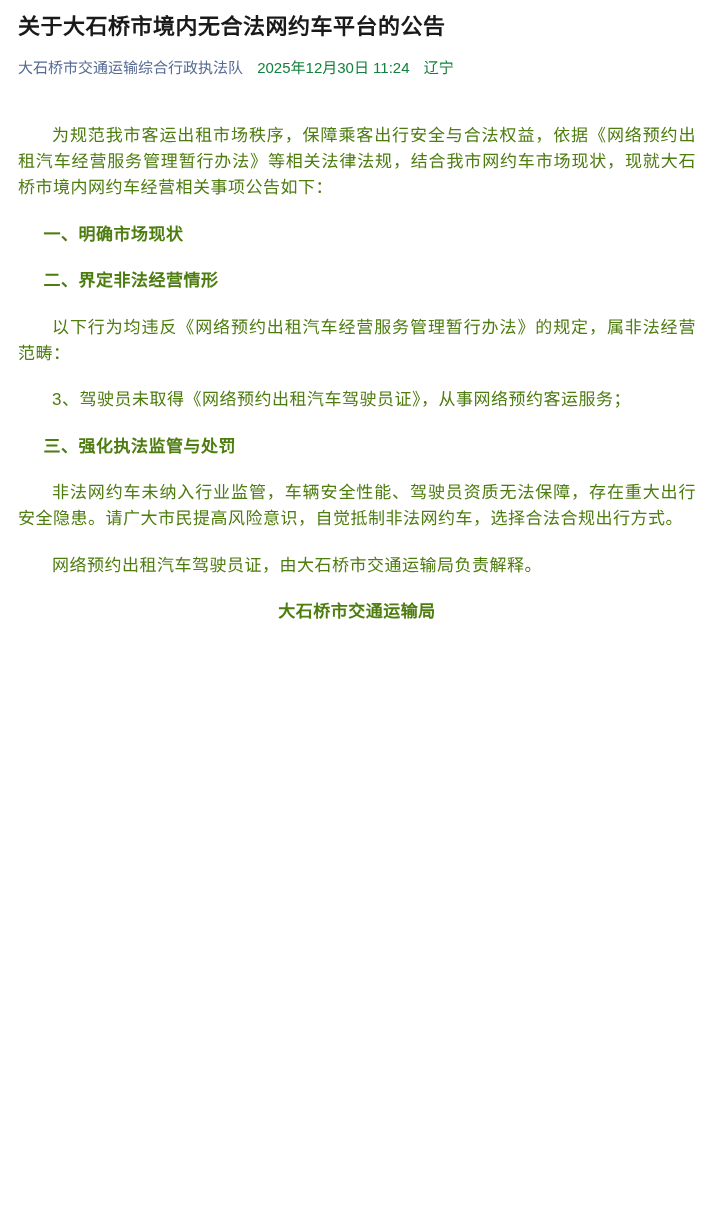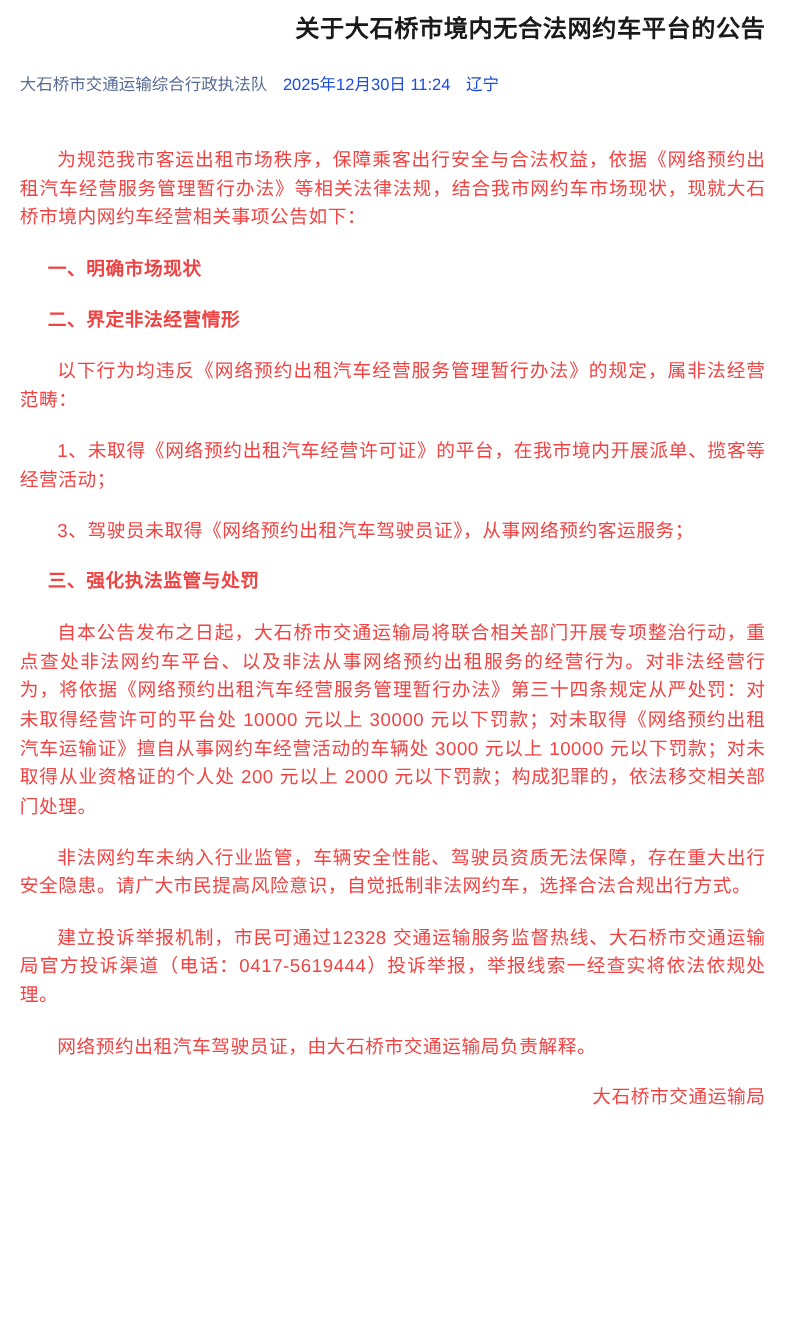--- a/index.html
+++ b/index.html
@@ -13,74 +13,70 @@
     margin: 0 auto;
     background: #ffffff;
     padding: 12px 18px 24px 18px;
   }
   .title {
     font-size: 22px;
     line-height: 1.4;
     font-weight: 700;
     color: #1a1a1a;
     letter-spacing: 0.5px;
-    margin-bottom: 24px;
-    text-align: right;
+    margin-bottom: 14px;
   }
   .byline {
     font-size: 15px;
     line-height: 21px;
     margin-bottom: 45px;
     white-space: nowrap;
   }
   .byline .account {
     color: #576b95;
     margin-right: 10px;
     cursor: pointer;
     text-decoration: none;
   }
   .byline .meta {
-    color: #1d4ed8;
+    color: #15803d;
     margin-right: 10px;
   }
   .article { color: #333333; }
   .article p {
     font-size: 17px;
     line-height: 1.55;
     letter-spacing: 0.5px;
-    color: #ef4444;
+    color: #4d7c0f;
     text-align: justify;
     margin-bottom: 20px;
     word-break: break-all;
   }
   .article p.para   { text-indent: 2em; }
   .article p.heading{ text-indent: 1.5em; font-weight: 700; }
-  .article p.sign   { text-align: right; font-weight: 400; text-indent: 0; }
+  .article p.sign   { text-align: center; font-weight: 700; text-indent: 0; }
 </style>
 </head>
 <body>
 
 <div class="page">
 
   <h1 class="title">关于大石桥市境内无合法网约车平台的公告</h1>
 
   <div class="byline">
     <span class="account">大石桥市交通运输综合行政执法队</span>
     <span class="meta">2025年12月30日 11:24</span>
     <span class="meta">辽宁</span>
   </div>
 
   <div class="article">
       <p class="para">为规范我市客运出租市场秩序，保障乘客出行安全与合法权益，依据《网络预约出租汽车经营服务管理暂行办法》等相关法律法规，结合我市网约车市场现状，现就大石桥市境内网约车经营相关事项公告如下：</p>
       <p class="heading">一、明确市场现状</p>
       <p class="heading">二、界定非法经营情形</p>
       <p class="para">以下行为均违反《网络预约出租汽车经营服务管理暂行办法》的规定，属非法经营范畴：</p>
-      <p class="para">1、未取得《网络预约出租汽车经营许可证》的平台，在我市境内开展派单、揽客等经营活动；</p>
       <p class="para">3、驾驶员未取得《网络预约出租汽车驾驶员证》，从事网络预约客运服务；</p>
       <p class="heading">三、强化执法监管与处罚</p>
-      <p class="para">自本公告发布之日起，大石桥市交通运输局将联合相关部门开展专项整治行动，重点查处非法网约车平台、以及非法从事网络预约出租服务的经营行为。对非法经营行为，将依据《网络预约出租汽车经营服务管理暂行办法》第三十四条规定从严处罚：对未取得经营许可的平台处 10000 元以上 30000 元以下罚款；对未取得《网络预约出租汽车运输证》擅自从事网约车经营活动的车辆处 3000 元以上 10000 元以下罚款；对未取得从业资格证的个人处 200 元以上 2000 元以下罚款；构成犯罪的，依法移交相关部门处理。</p>
       <p class="para">非法网约车未纳入行业监管，车辆安全性能、驾驶员资质无法保障，存在重大出行安全隐患。请广大市民提高风险意识，自觉抵制非法网约车，选择合法合规出行方式。</p>
-      <p class="para">建立投诉举报机制，市民可通过12328 交通运输服务监督热线、大石桥市交通运输局官方投诉渠道（电话：0417-5619444）投诉举报，举报线索一经查实将依法依规处理。</p>
       <p class="para">网络预约出租汽车驾驶员证，由大石桥市交通运输局负责解释。</p>
       <p class="sign">大石桥市交通运输局</p>
     </div>
 
 </div>
 
 </body></html>

